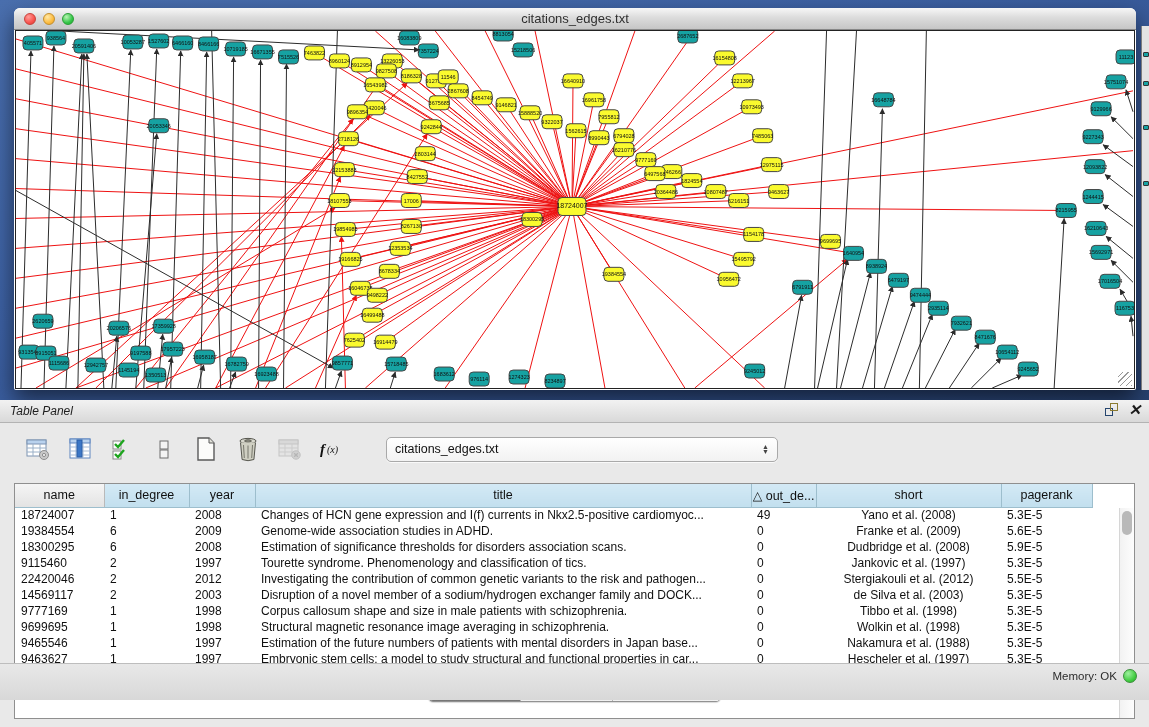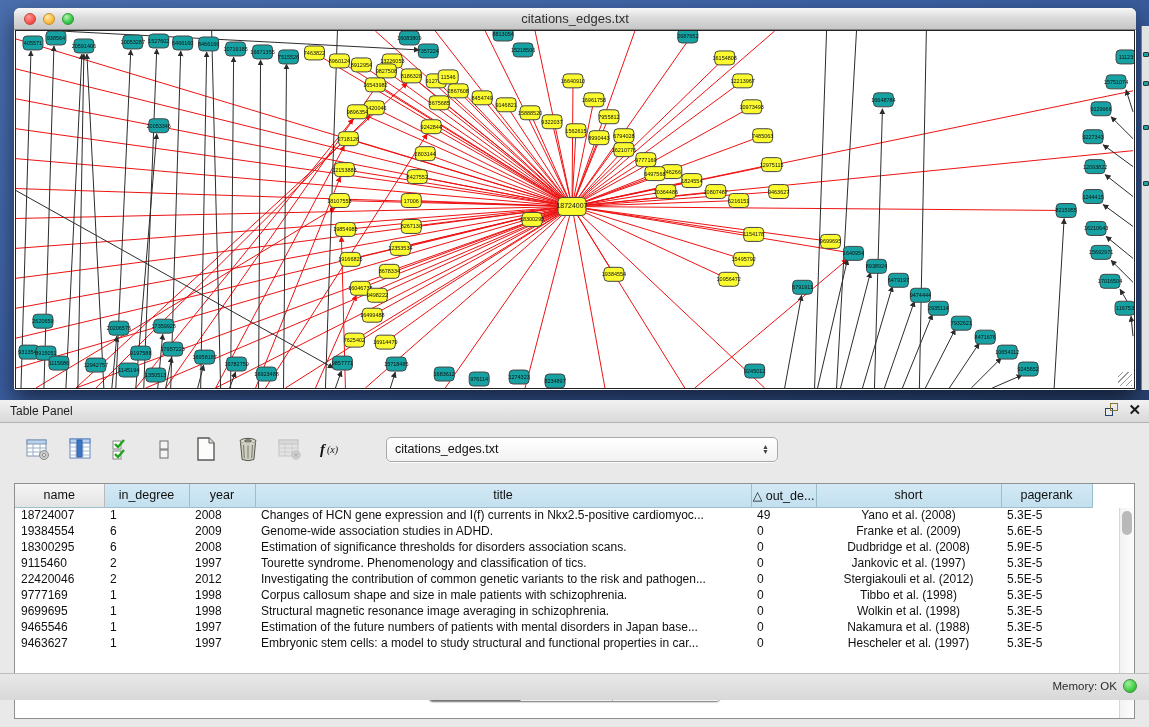--- a/index.html
+++ b/index.html
@@ -18,21 +18,21 @@
   .light.red { background:radial-gradient(circle at 35% 30%, #ff9d99, #f9544e 60%, #d63c35); border:1px solid #c8423b; }
   .light.yellow { background:radial-gradient(circle at 35% 30%, #ffe9a8, #fdbc40 60%, #e09c2a); border:1px solid #c4902e; }
   .light.green { background:radial-gradient(circle at 35% 30%, #b9f4b3, #35c649 60%, #22a431); border:1px solid #2a9e34; }
   .canvas { position:absolute; left:1px; right:1px; top:22px; bottom:1px; background:#fff; border:1px solid #222; overflow:hidden; }
   .canvas svg { display:block; width:100%; height:100%; }
   .grip { position:absolute; right:2px; bottom:2px; width:14px; height:14px;
           background:repeating-linear-gradient(135deg, transparent 0 3px, #9a9a9a 3px 4px); }
 
   
   .table-panel { position:relative; width:1149px; height:300px; background:#e9e9e9; }
-  .panel-header { position:relative; height:23px; background:linear-gradient(#f2f2f2,#d9d9d9); border-bottom:1px solid #b3b3b3; }
+  .panel-header { position:relative; height:23px; background:linear-gradient(#f2f2f2,#d9d9d9); border-bottom:1px solid #b3b3b3;font-style:italic; }
   .panel-header .ph-title { position:absolute; left:10px; top:4px; font-size:12px; color:#1e1e1e; }
   .ph-icons { position:absolute; right:8px; top:2px; display:flex; gap:10px; align-items:center; }
   .float-ico { position:relative; width:13px; height:13px; }
   .float-ico .sq1 { position:absolute; left:0; bottom:0; width:8px; height:8px; border:1.5px solid #25456e; background:#e9e9e9; }
   .float-ico .sq2 { position:absolute; right:0; top:0; width:8px; height:8px; border:1.5px solid #8a7a30; }
   .close-x { font-size:15px; font-weight:bold; color:#1a1a1a; line-height:15px; cursor:default; }
 
   .toolbar { position:relative; height:44px; padding:8px 0 0 24px; display:flex; align-items:center; gap:14px; }
   .tb-btn { width:28px; height:28px; display:flex; align-items:center; justify-content:center; background:transparent; border:none; }
   .combo { margin-left:26px; width:392px; height:25px; background:linear-gradient(#ffffff,#f2f2f2); border:1px solid #a9a9a9; border-radius:5px; display:flex; align-items:center; padding:0 8px; box-shadow:0 1px 0 rgba(255,255,255,.7); }
@@ -48,21 +48,21 @@
   table.grid td.center { text-align:center; padding:0; }
   .vscroll { position:absolute; top:24px; right:0; width:15px; bottom:0; background:linear-gradient(90deg,#f2f2f2,#fdfdfd); border-left:1px solid #d6d6d6; }
   .vscroll .thumb { position:absolute; top:3px; left:2px; width:10px; height:24px; background:#b9b9b9; border-radius:5px; }
 
   .tabbar { position:absolute; left:0; right:0; top:280px; display:flex; justify-content:center; }
   .segmented { display:flex; height:22px; border:1px solid #929292; border-radius:5px; overflow:hidden; background:#fdfdfd; box-shadow:0 1px 1px rgba(0,0,0,.15); }
   .segment { min-width:88px; padding:0 14px; font-size:12.5px; display:flex; align-items:center; justify-content:center; color:#1c1c1c; border-right:1px solid #b5b5b5; background:linear-gradient(#ffffff,#f1f1f1); }
   .segment:last-child { border-right:none; }
   .segment.active { background:linear-gradient(#8f8f8f,#767676); color:#efefef; }
 
-  .statusbar { position:absolute; left:0; right:0; bottom:0; height:27px; background:linear-gradient(#e8e8e8,#d8d8d8); border-top:1px solid #bdbdbd; }
+  .statusbar { position:absolute; left:0; right:0; bottom:0; height:37px; background:linear-gradient(#e8e8e8,#d8d8d8); border-top:1px solid #bdbdbd; }
   .mem { position:absolute; right:12px; top:5px; display:flex; align-items:center; gap:6px; font-size:11.5px; color:#2c2c2c; }
   .mem-dot { width:14px; height:14px; border-radius:50%; background:radial-gradient(circle at 35% 30%, #9ef09e, #3ecb3e 65%, #2aa52a); border:1px solid #3c8f3c; }
 
   
   .ic { display:block; }
 </style>
 </head>
 <body>
 
 <div class="desktop">
@@ -877,20 +877,30 @@
             <td>22420046</td>
             <td>2</td>
             <td>2012</td>
             <td>Investigating the contribution of common genetic variants to the risk and pathogen...</td>
             <td>0</td>
             <td class="center">Stergiakouli et al. (2012)</td>
             <td>5.5E-5</td>
             <td></td>
           </tr>
           <tr>
+            <td>14569117</td>
+            <td>2</td>
+            <td>2003</td>
+            <td>Disruption of a novel member of a sodium/hydrogen exchanger family and DOCK...</td>
+            <td>0</td>
+            <td class="center">de Silva et al. (2003)</td>
+            <td>5.3E-5</td>
+            <td></td>
+          </tr>
+          <tr>
             <td>9777169</td>
             <td>1</td>
             <td>1998</td>
             <td>Corpus callosum shape and size in male patients with schizophrenia.</td>
             <td>0</td>
             <td class="center">Tibbo et al. (1998)</td>
             <td>5.3E-5</td>
             <td></td>
           </tr>
           <tr>

